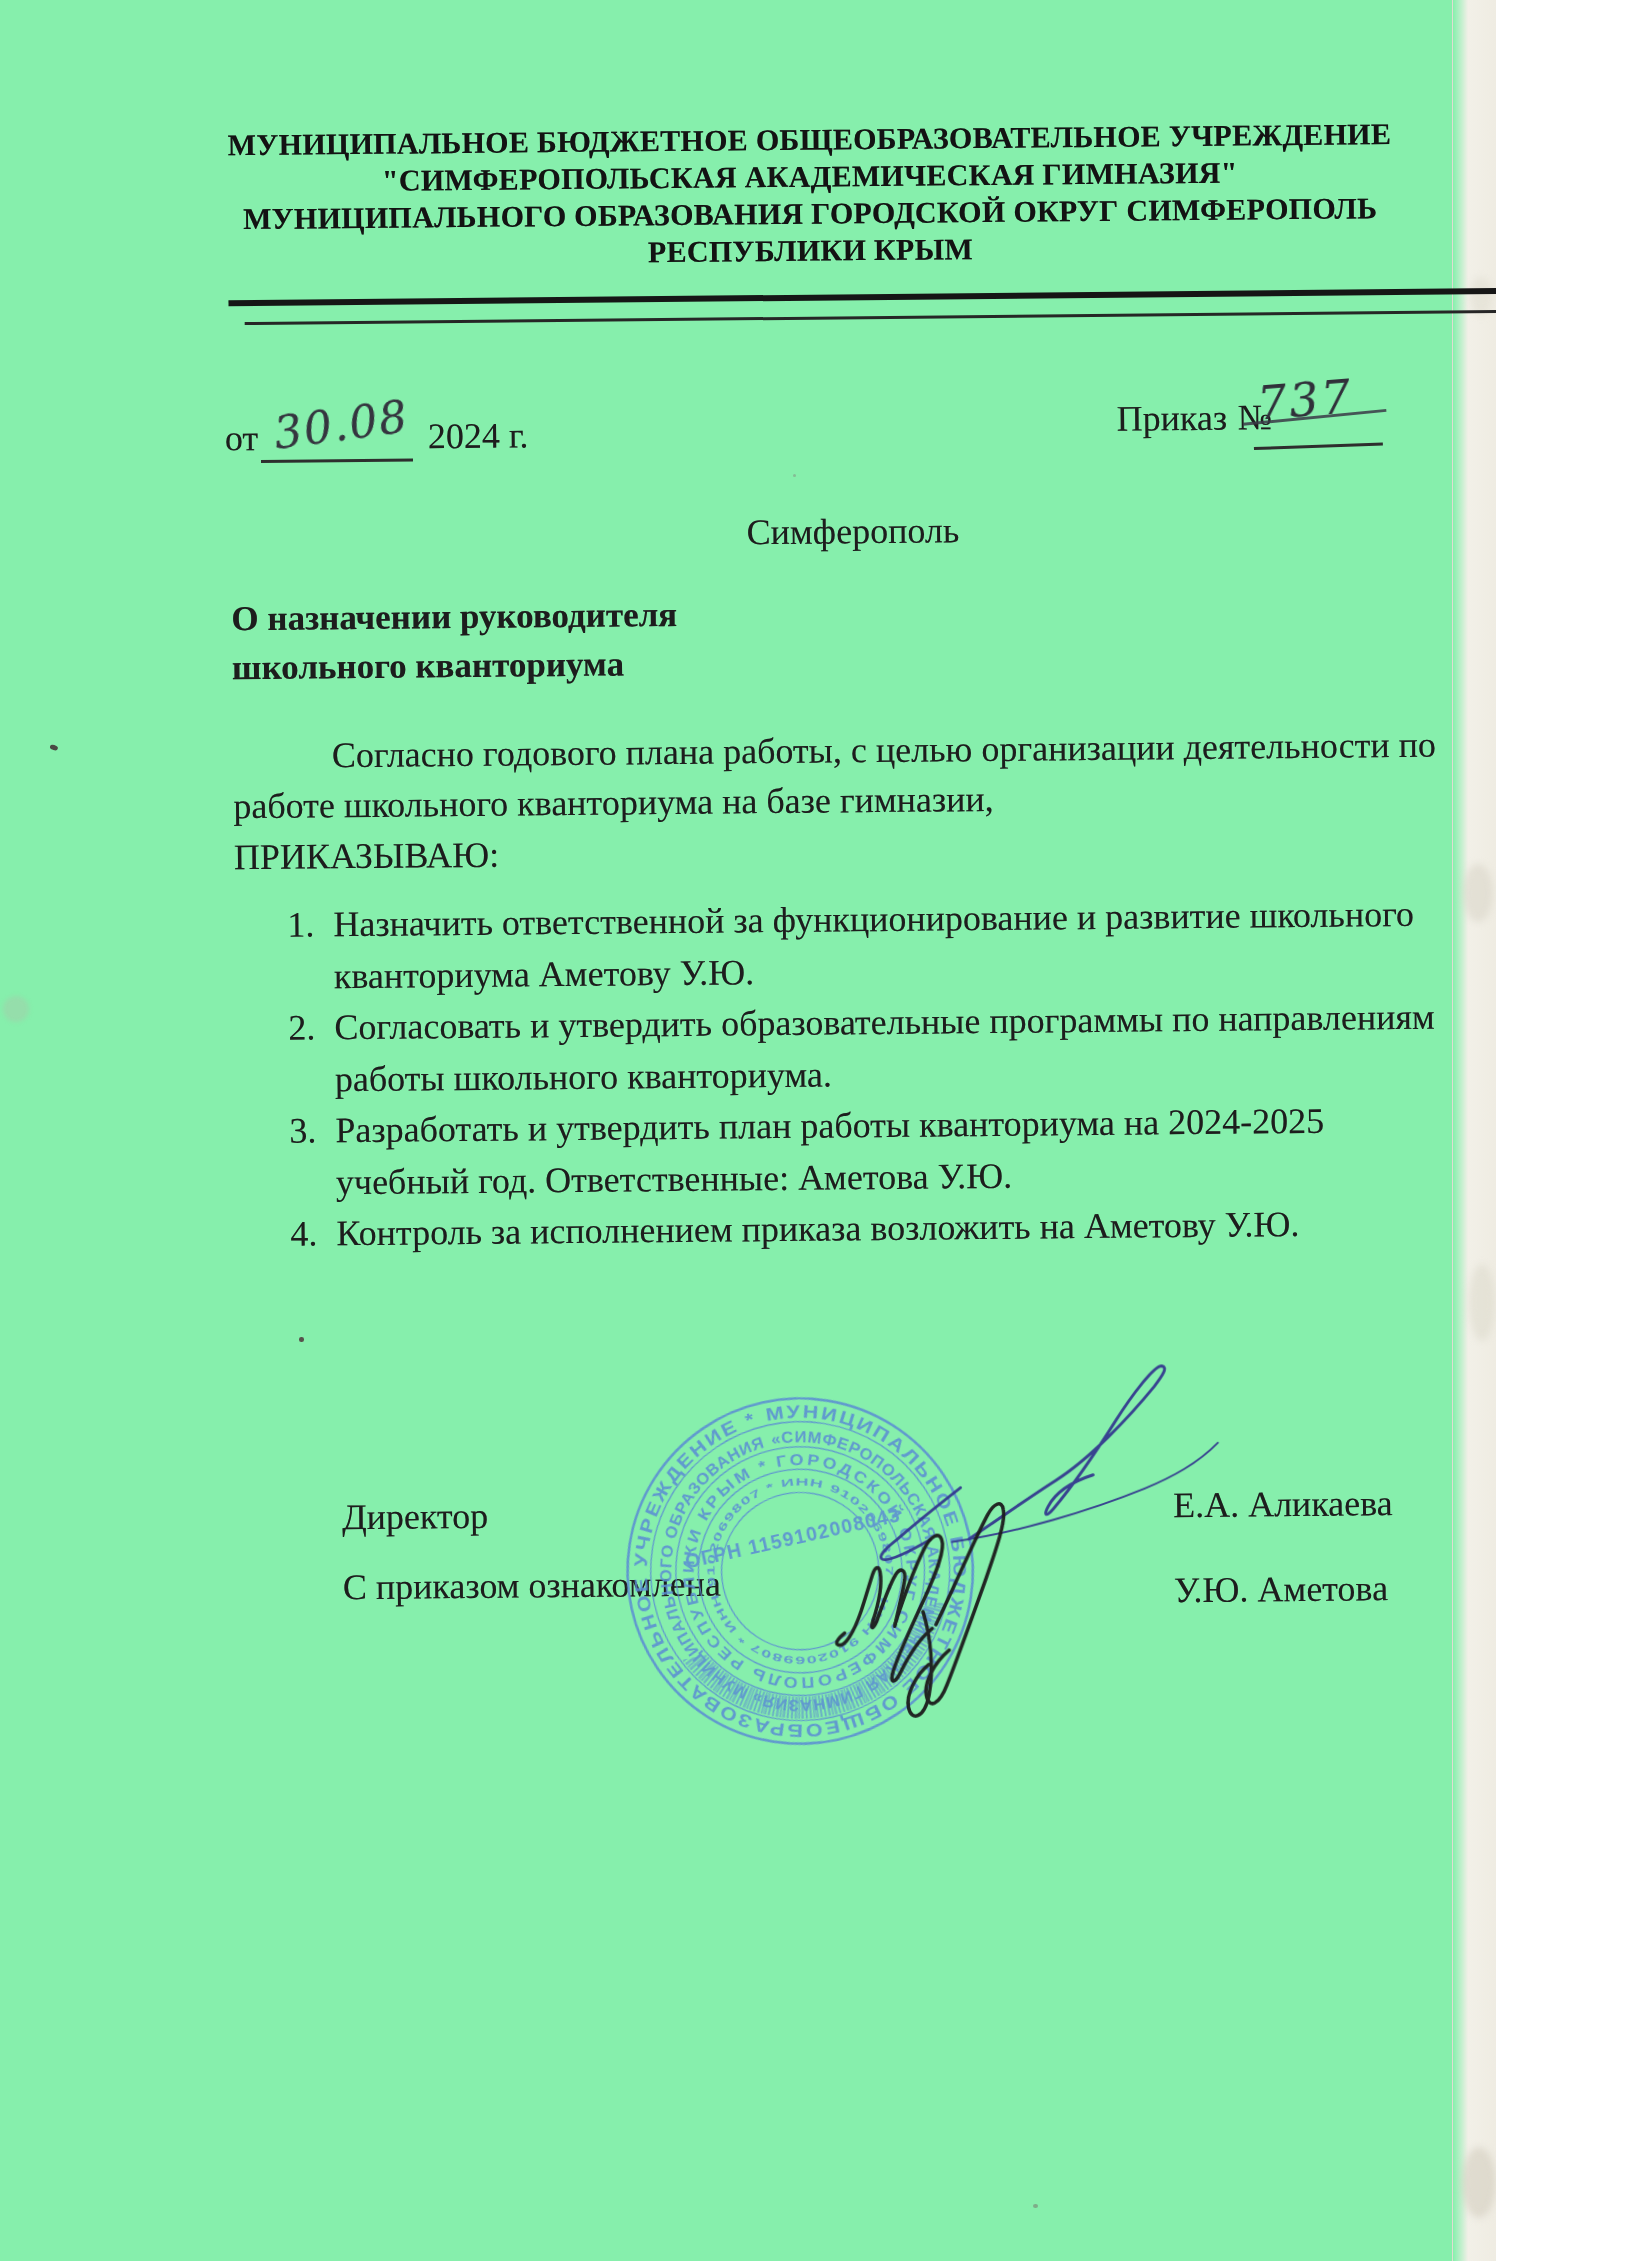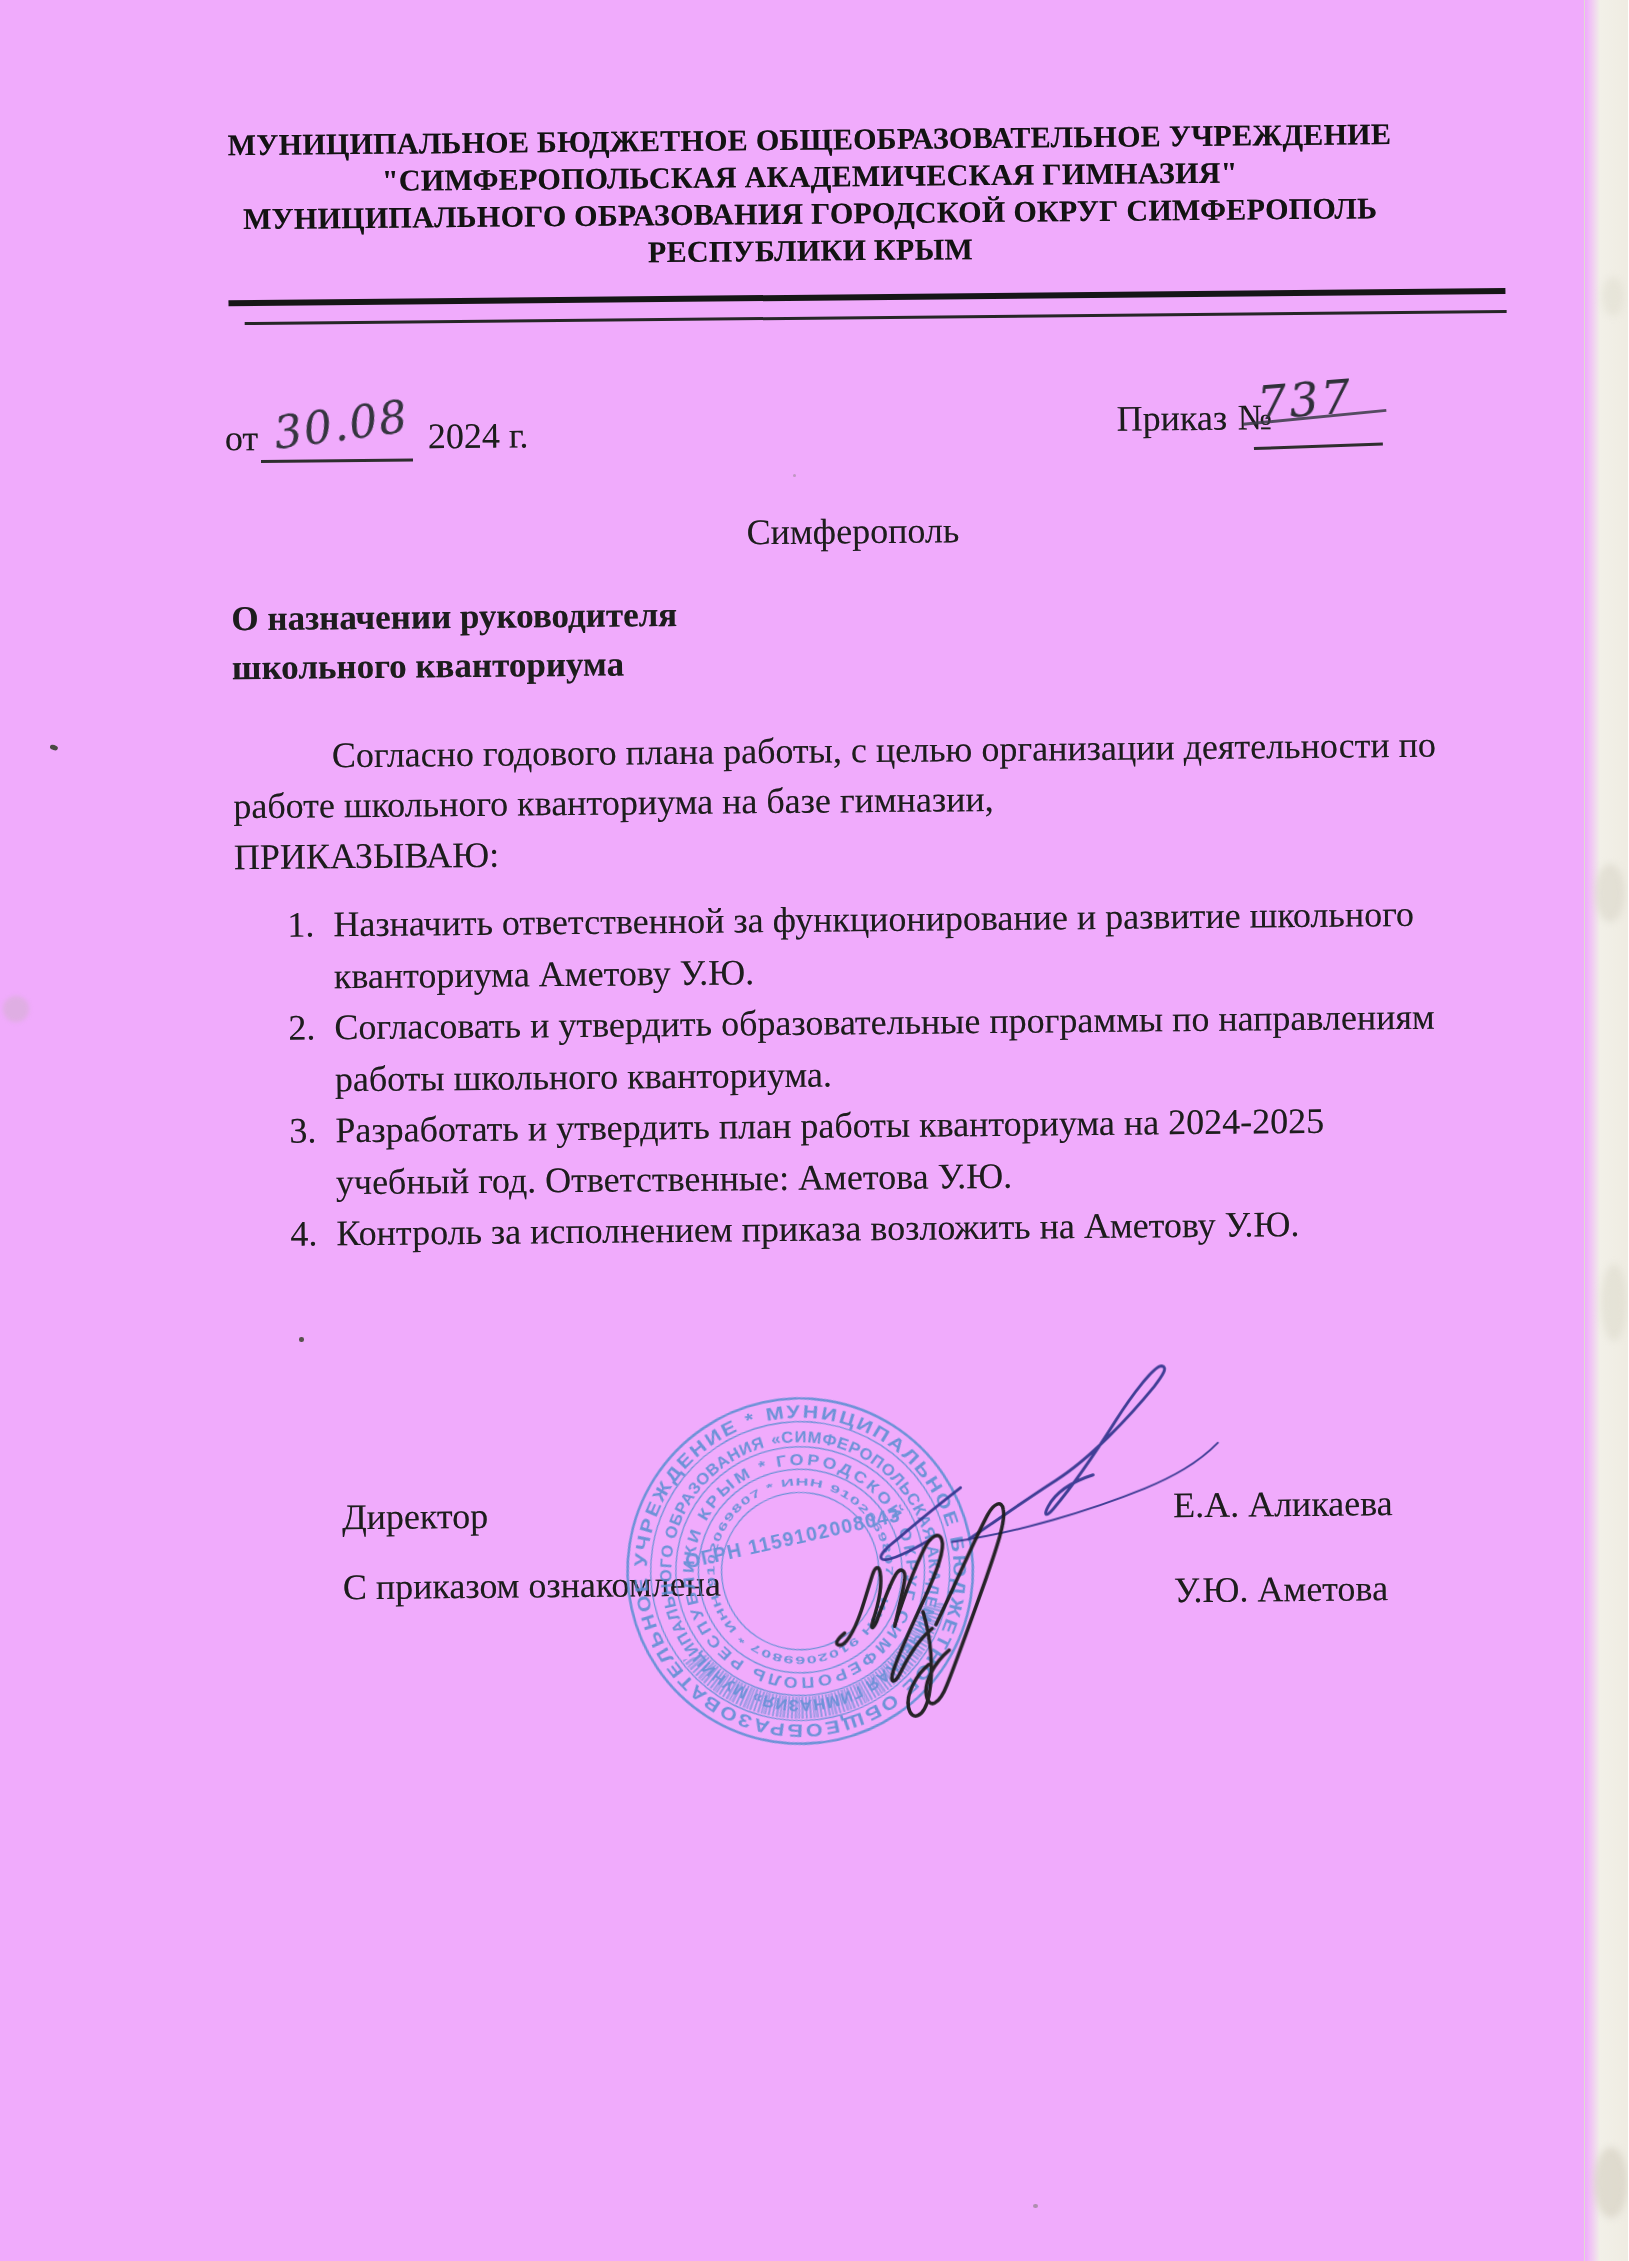--- a/index.html
+++ b/index.html
@@ -1,18 +1,18 @@
 <!DOCTYPE html>
 <html style="font-size:10.3px"><head>
 <meta charset="utf-8">
 <style>
   html,body{margin:0;padding:0;background:#ffffff;}
   #page{
-    position:relative;width:1628px;height:2261px;overflow:hidden;
-    background:#f0abfc;
+    position:relative;width:1496px;height:2261px;overflow:hidden;
+    background:#86efac;
     font-family:"Liberation Serif","DejaVu Serif",serif;
     color:#1d1d1d;
   }
   .sheet{position:absolute;left:0;top:0;width:1630px;height:2261px;
          transform:rotate(-0.55deg);transform-origin:258px 774px;}
   .t{position:absolute;white-space:nowrap;font-size:36px;line-height:1.2;
      color:#1d1d1d;text-shadow:0 0 0.6px rgba(40,40,40,.45);}
   .hdr{position:absolute;left:174px;top:126px;width:1283px;text-align:center;
        font-weight:bold;font-size:30px;line-height:37px;color:#131313;
        letter-spacing:0.3px;text-shadow:0 0 0.6px rgba(20,20,20,.5);}

